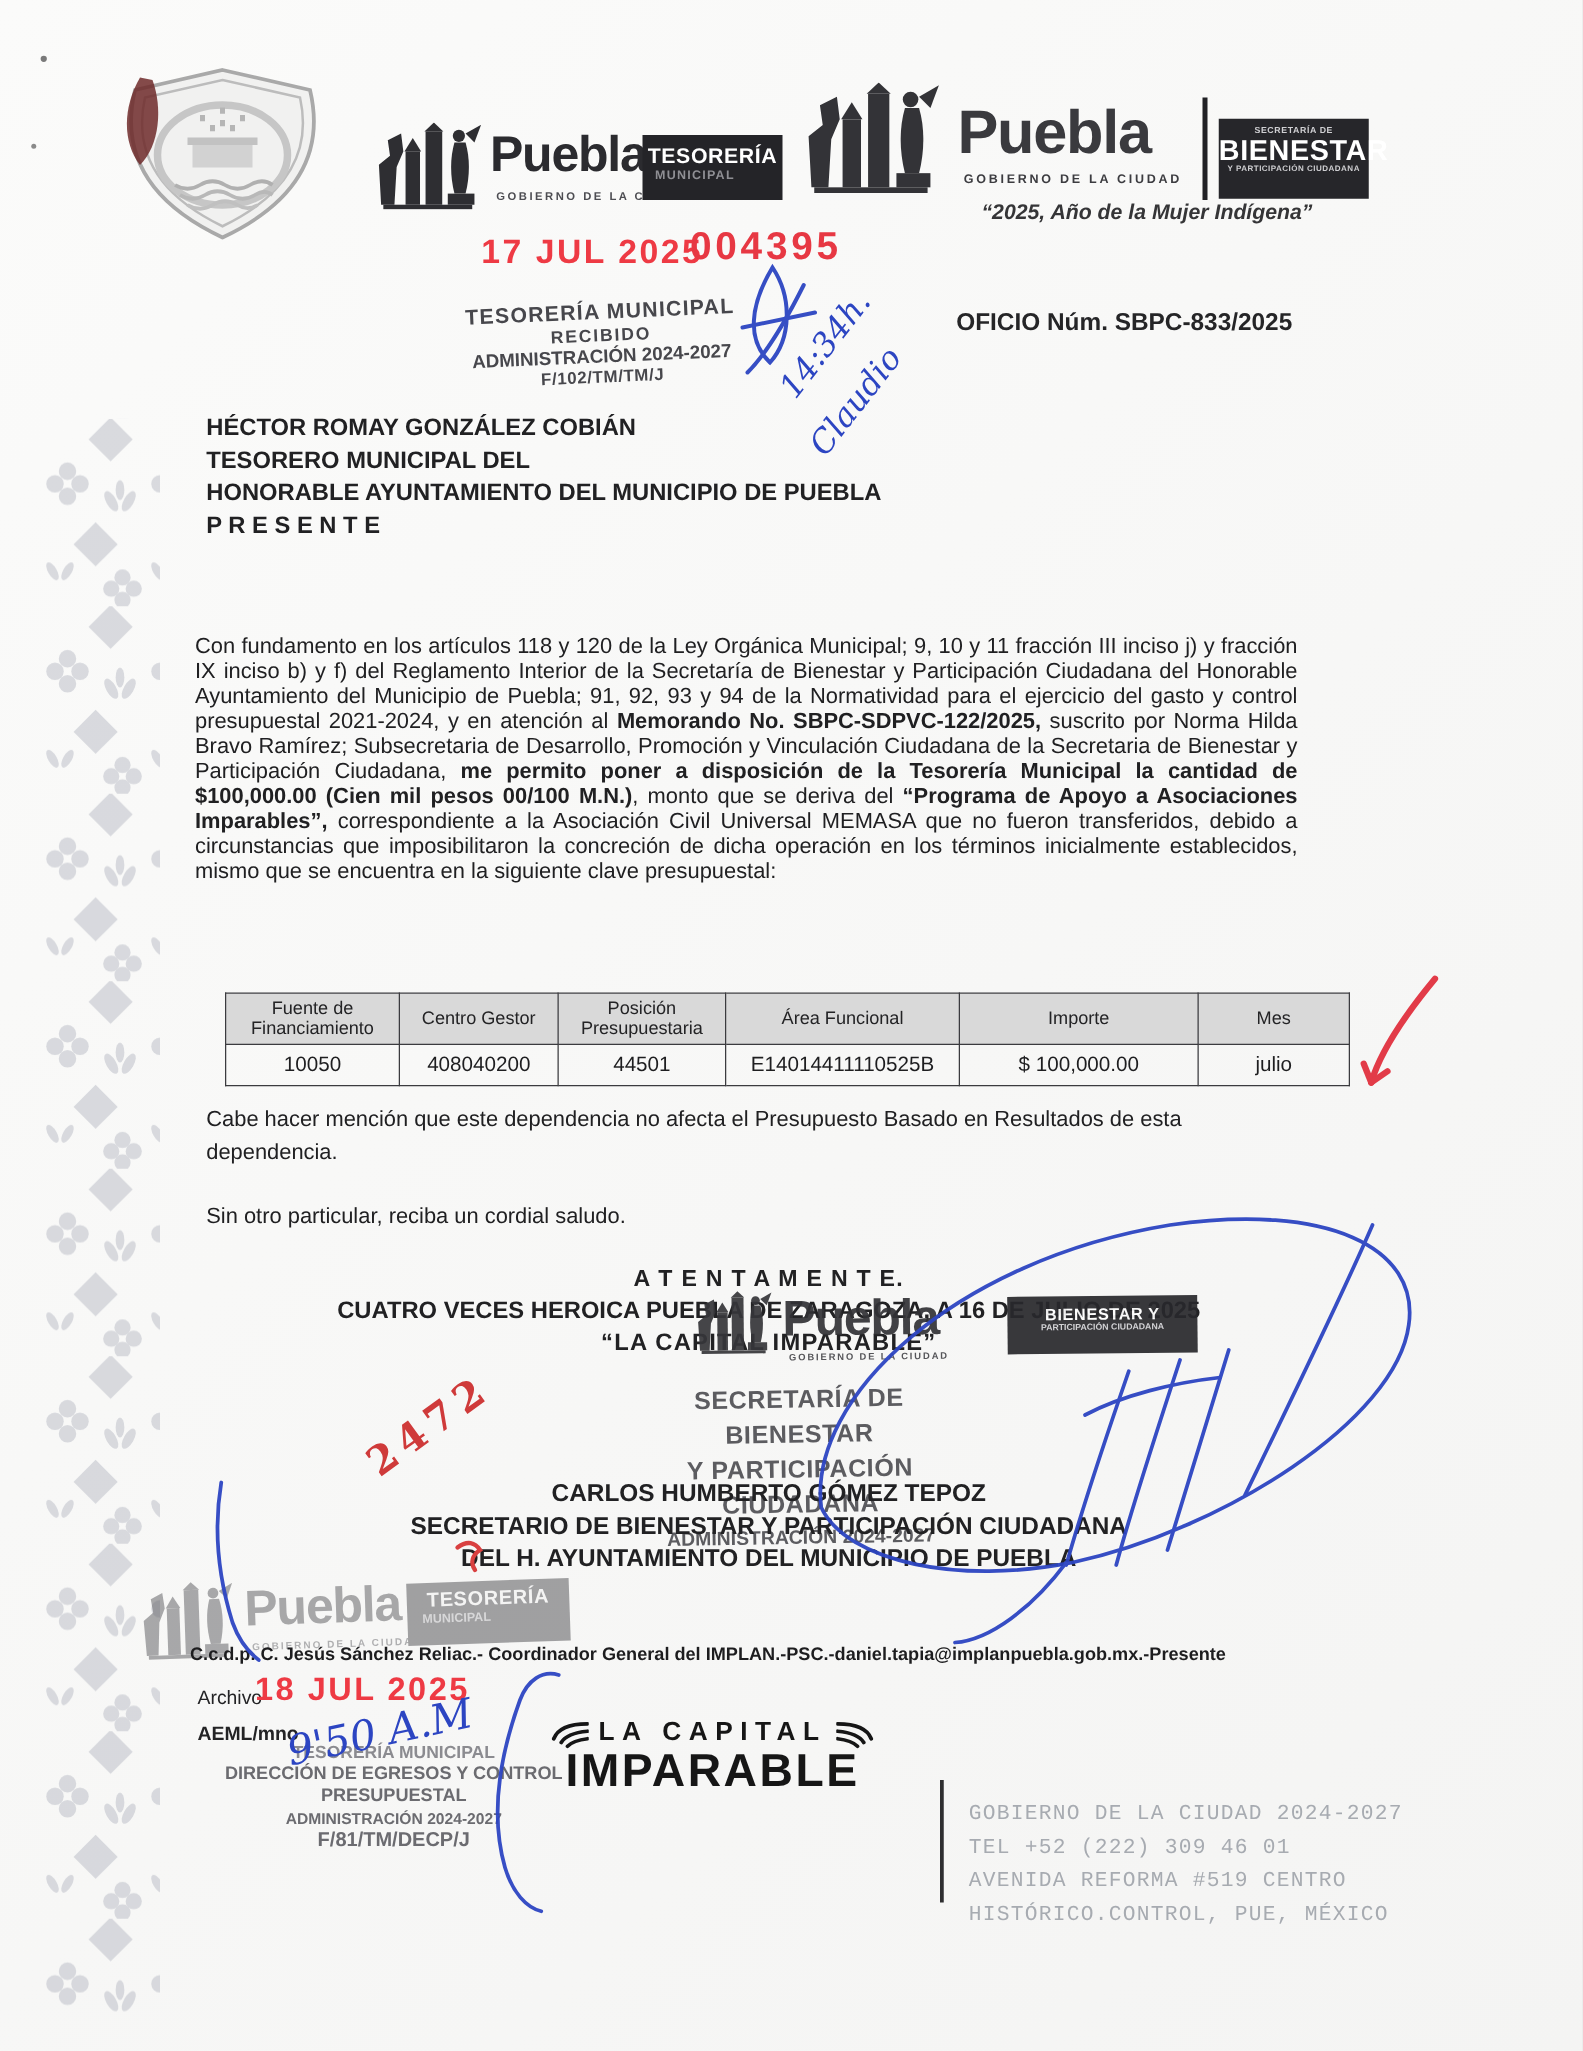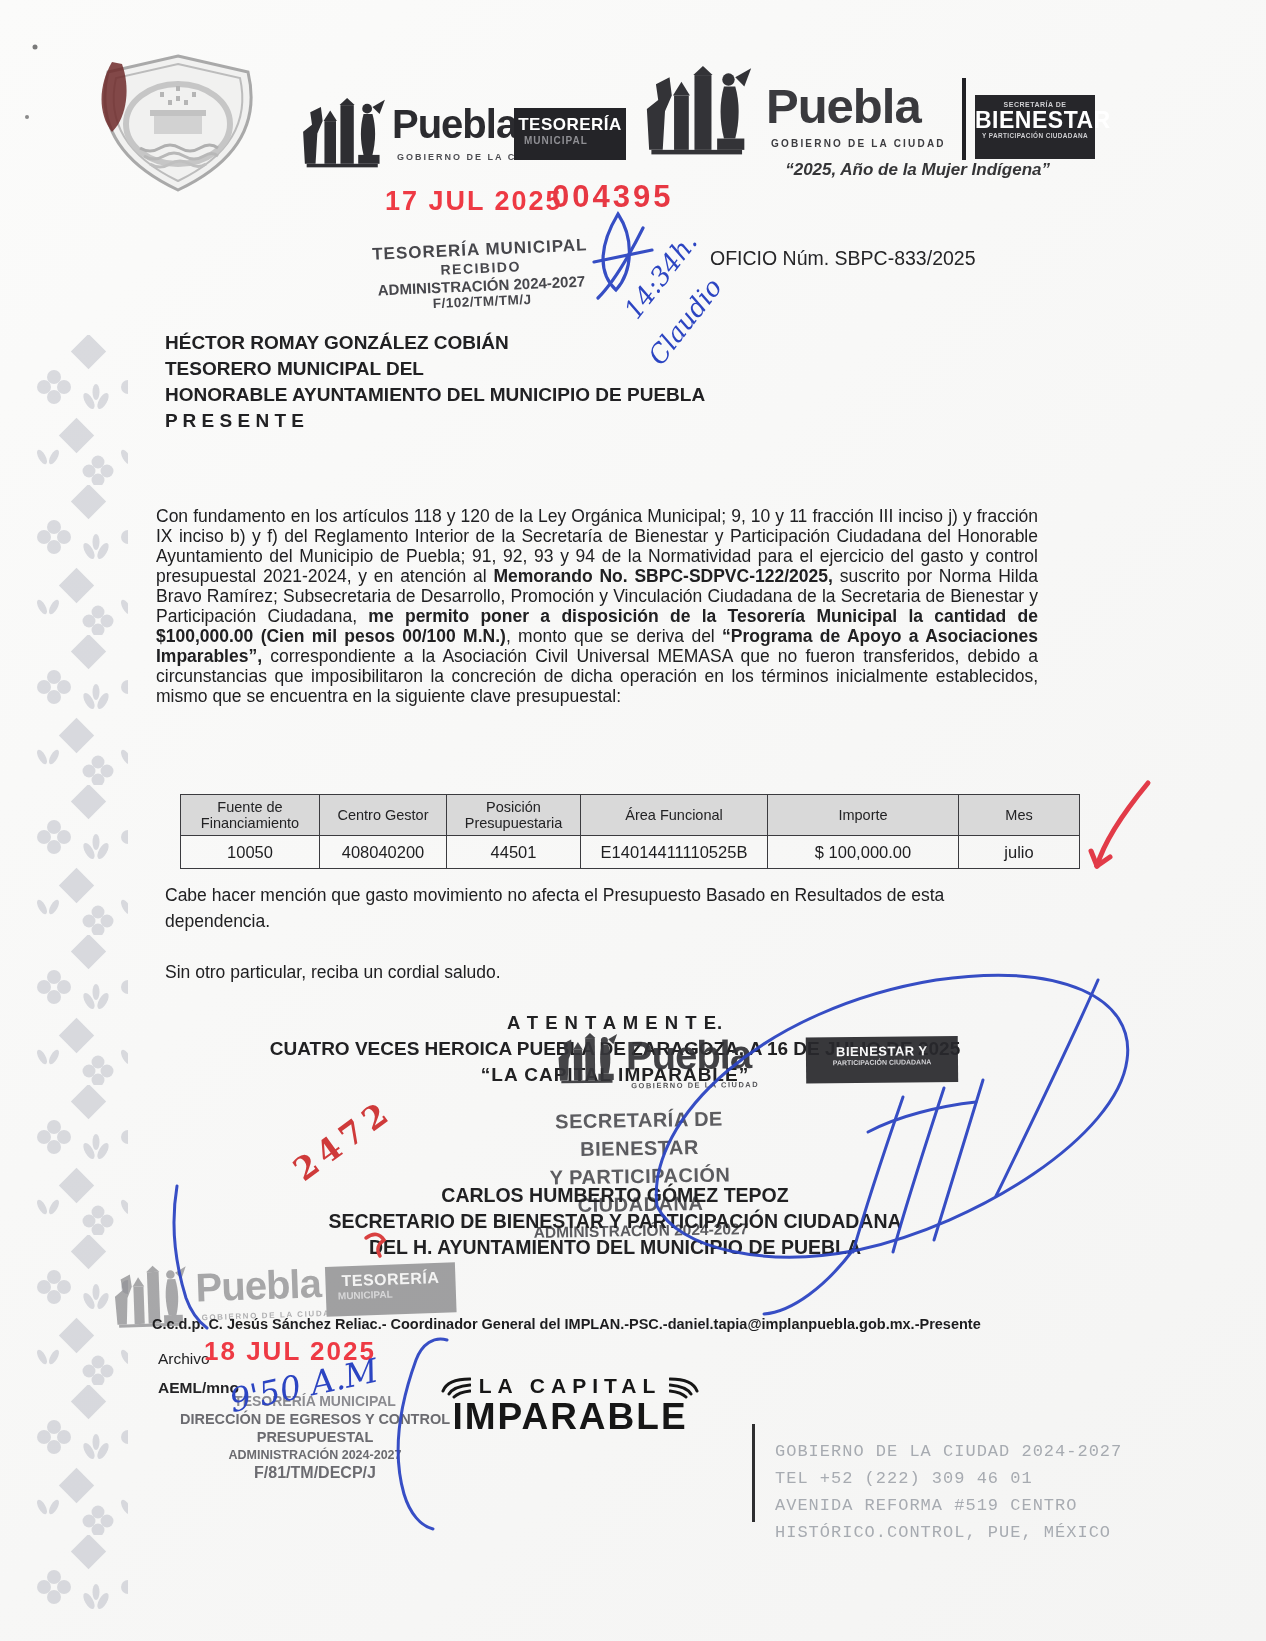--- a/index.html
+++ b/index.html
@@ -28,21 +28,21 @@
   .slogan{left:700px;top:160px;width:350px;text-align:right;font-size:17px;font-weight:bold;font-style:italic;color:#353537;}
   
   .red{color:#ee3a44;}
   .date-stamp1{left:385px;top:186px;font-size:27px;font-weight:bold;letter-spacing:2px;}
   .folio{left:552px;top:179px;font-size:31px;font-weight:bold;letter-spacing:3px;color:#e73843;}
   .received-stamp{left:333px;top:240px;width:296px;text-align:center;color:#47474c;transform:rotate(-2.5deg);line-height:1.18;}
   .received-stamp .l1{font-size:17px;font-weight:bold;letter-spacing:1px;}
   .received-stamp .l2{font-size:14px;font-weight:bold;letter-spacing:1.5px;}
   .received-stamp .l3{font-size:15px;font-weight:bold;}
   .received-stamp .l4{font-size:13.5px;font-weight:bold;letter-spacing:.5px;}
-  .oficio{left:710px;top:247px;font-size:19.5px;font-weight:normal;color:#252527;}
+  .oficio{left:765px;top:247px;font-size:19.5px;font-weight:bold;color:#252527;}
   .hw{font-family:"DejaVu Serif",serif;font-style:italic;color:#2c45c2;z-index:51;}
   .hw-time1{left:618px;top:306px;font-size:26px;transform:rotate(-52deg);transform-origin:left top;}
   .hw-name{left:642px;top:352px;font-size:26px;transform:rotate(-52deg);transform-origin:left top;}
   .hw-950{left:226px;top:1382px;font-size:33px;transform:rotate(-12deg);transform-origin:left top;}
   .hw-2472{left:286px;top:1158px;font-size:32px;font-weight:bold;letter-spacing:6px;color:#cf3a3a;transform:rotate(-36deg);transform-origin:left top;font-family:"DejaVu Serif",serif;}
   
   .addressee{left:165px;top:330px;font-size:19px;font-weight:bold;line-height:26px;color:#212123;}
   .body-p{left:156px;top:477px;width:882px;font-size:17.5px;line-height:20px;text-align:justify;color:#202022;margin-top:29px;}
   .p2{left:165px;top:882px;width:882px;font-size:17.5px;line-height:26px;color:#202022;}
   .closing{left:165px;top:962px;width:600px;font-size:17.5px;color:#202022;}
@@ -233,21 +233,21 @@
       <td>10050</td>
       <td>408040200</td>
       <td>44501</td>
       <td>E14014411110525B</td>
       <td>$ 100,000.00</td>
       <td>julio</td>
     </tr>
   </tbody>
     </table>
 
-  <div class="abs p2 content">Cabe hacer mención que gasto movimiento no afecta el Presupuesto Basado en Resultados de esta dependencia.</div>
+  <div class="abs p2 content">Cabe hacer mención que este dependencia no afecta el Presupuesto Basado en Resultados de esta dependencia.</div>
   <div class="abs closing content">Sin otro particular, reciba un cordial saludo.</div>
 
   <div class="abs overlay-stamp">
     <svg class="abs" style="left:0;top:4px" width="64" height="60" viewBox="0 0 100 90">
       <use href="#skyline" xlink:href="#skyline" fill="#36363a"></use>
     </svg>
     <div class="brand">Puebla</div>
     <div class="gob">GOBIERNO DE LA CIUDAD</div>
     <div class="box">
       <div class="t1">BIENESTAR Y</div>

